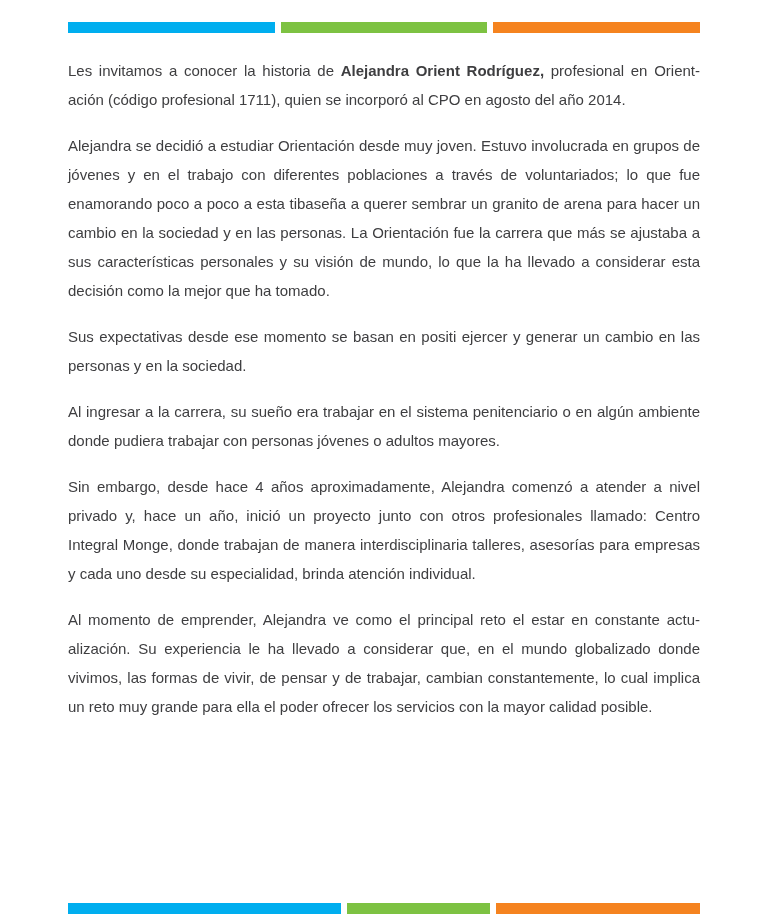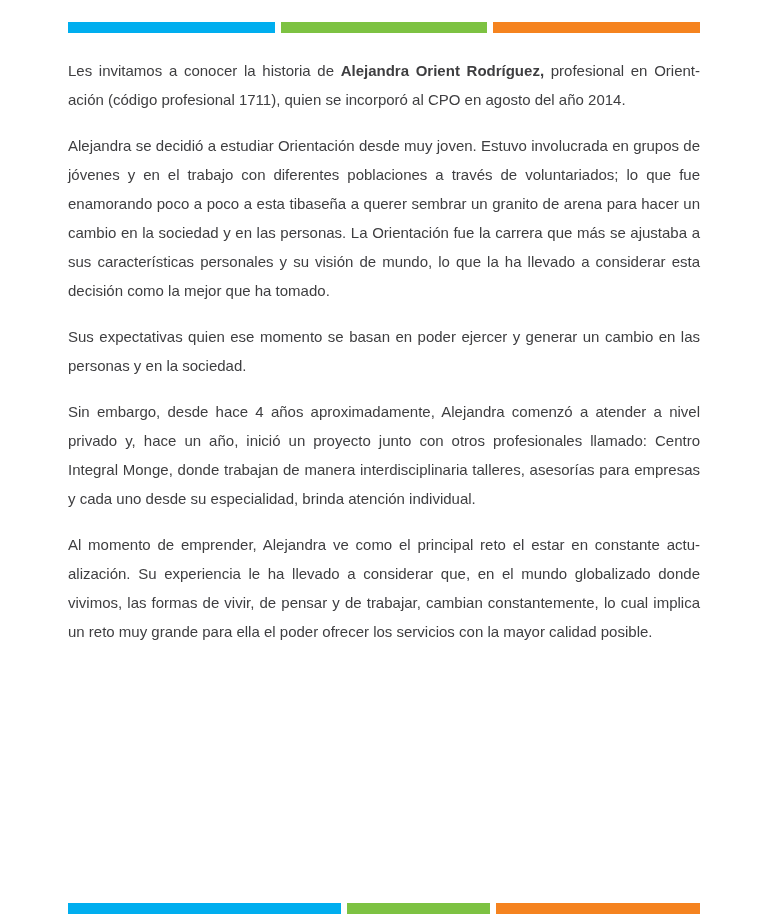--- a/index.html
+++ b/index.html
@@ -67,21 +67,22 @@
     <div class="seg seg-0" style="background-color: rgb(0, 174, 239);"></div>
     <div class="seg seg-1" style="background-color: rgb(125, 194, 66);"></div>
     <div class="seg seg-2" style="background-color: rgb(245, 131, 31);"></div>
   </div>
 
   <div class="article" style="color: rgb(62, 62, 64);">
     <p>
       <span>Les invitamos a conocer la historia de </span><span class="person-name">Alejandra Orient Rodríguez,</span><span> profesional en Orient­ación (código profesional 1711), quien se incorporó al CPO en agosto del año 2014.</span>
     </p>
     <p>Alejandra se decidió a estudiar Orientación desde muy joven. Estuvo involucrada en grupos de jóvenes y en el trabajo con diferentes poblaciones a través de voluntariados; lo que fue enamorando poco a poco a esta tibaseña a querer sembrar un granito de arena para hacer un cambio en la sociedad y en las personas. La Orientación fue la carrera que más se ajust­aba a sus características personales y su visión de mundo, lo que la ha llevado a considerar esta decisión como la mejor que ha tomado.</p>
-    <p>Sus expectativas quien ese momento se basan en poder ejercer y generar un cambio en las personas y en la sociedad.</p>
+    <p>Sus expectativas desde ese momento se basan en positi ejercer y generar un cambio en las personas y en la sociedad.</p>
+    <p>Al ingresar a la carrera, su sueño era trabajar en el sistema penitenciario o en algún ambi­ente donde pudiera trabajar con personas jóvenes o adultos mayores.</p>
     <p>Sin embargo, desde hace 4 años aproximadamente, Alejandra comenzó a atender a nivel privado y, hace un año, inició un proyecto junto con otros profesionales llamado: Centro Integral Monge, donde trabajan de manera interdisciplinaria talleres, asesorías para em­presas y cada uno desde su especialidad, brinda atención individual.</p>
     <p>Al momento de emprender, Alejandra ve como el principal reto el estar en constante actu­alización. Su experiencia le ha llevado a considerar que, en el mundo globalizado donde vivimos, las formas de vivir, de pensar y de trabajar, cambian constantemente, lo cual im­plica un reto muy grande para ella el poder ofrecer los servicios con la mayor calidad posi­ble.</p>
   </div>
 
   <div class="color-bar bottom">
     <div class="seg seg-0" style="background-color: rgb(0, 174, 239);"></div>
     <div class="seg seg-1" style="background-color: rgb(125, 194, 66);"></div>
     <div class="seg seg-2" style="background-color: rgb(245, 131, 31);"></div>
   </div>
 

